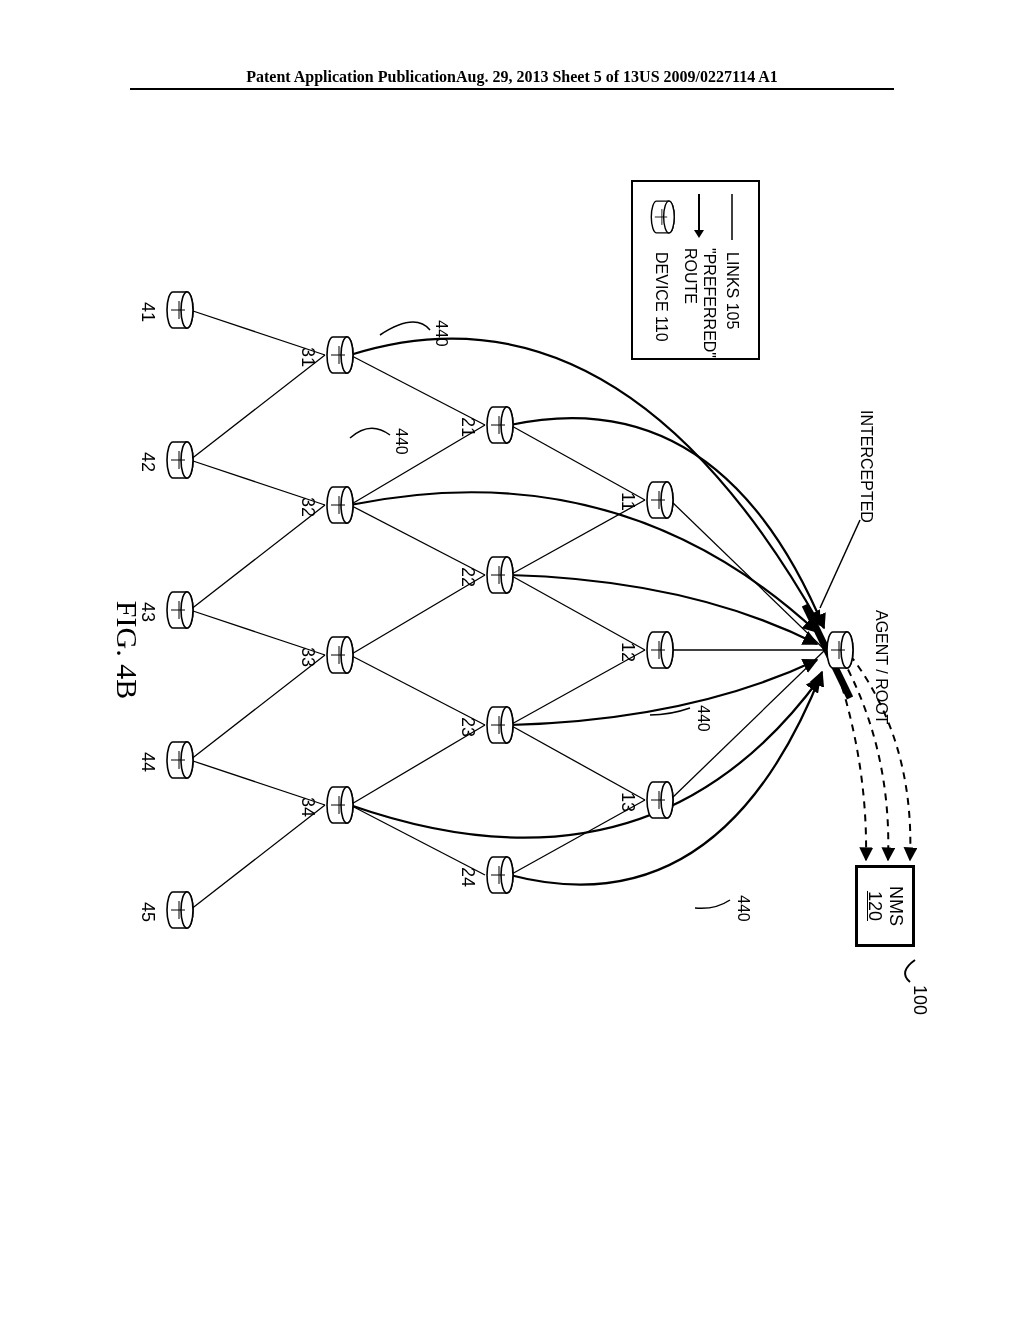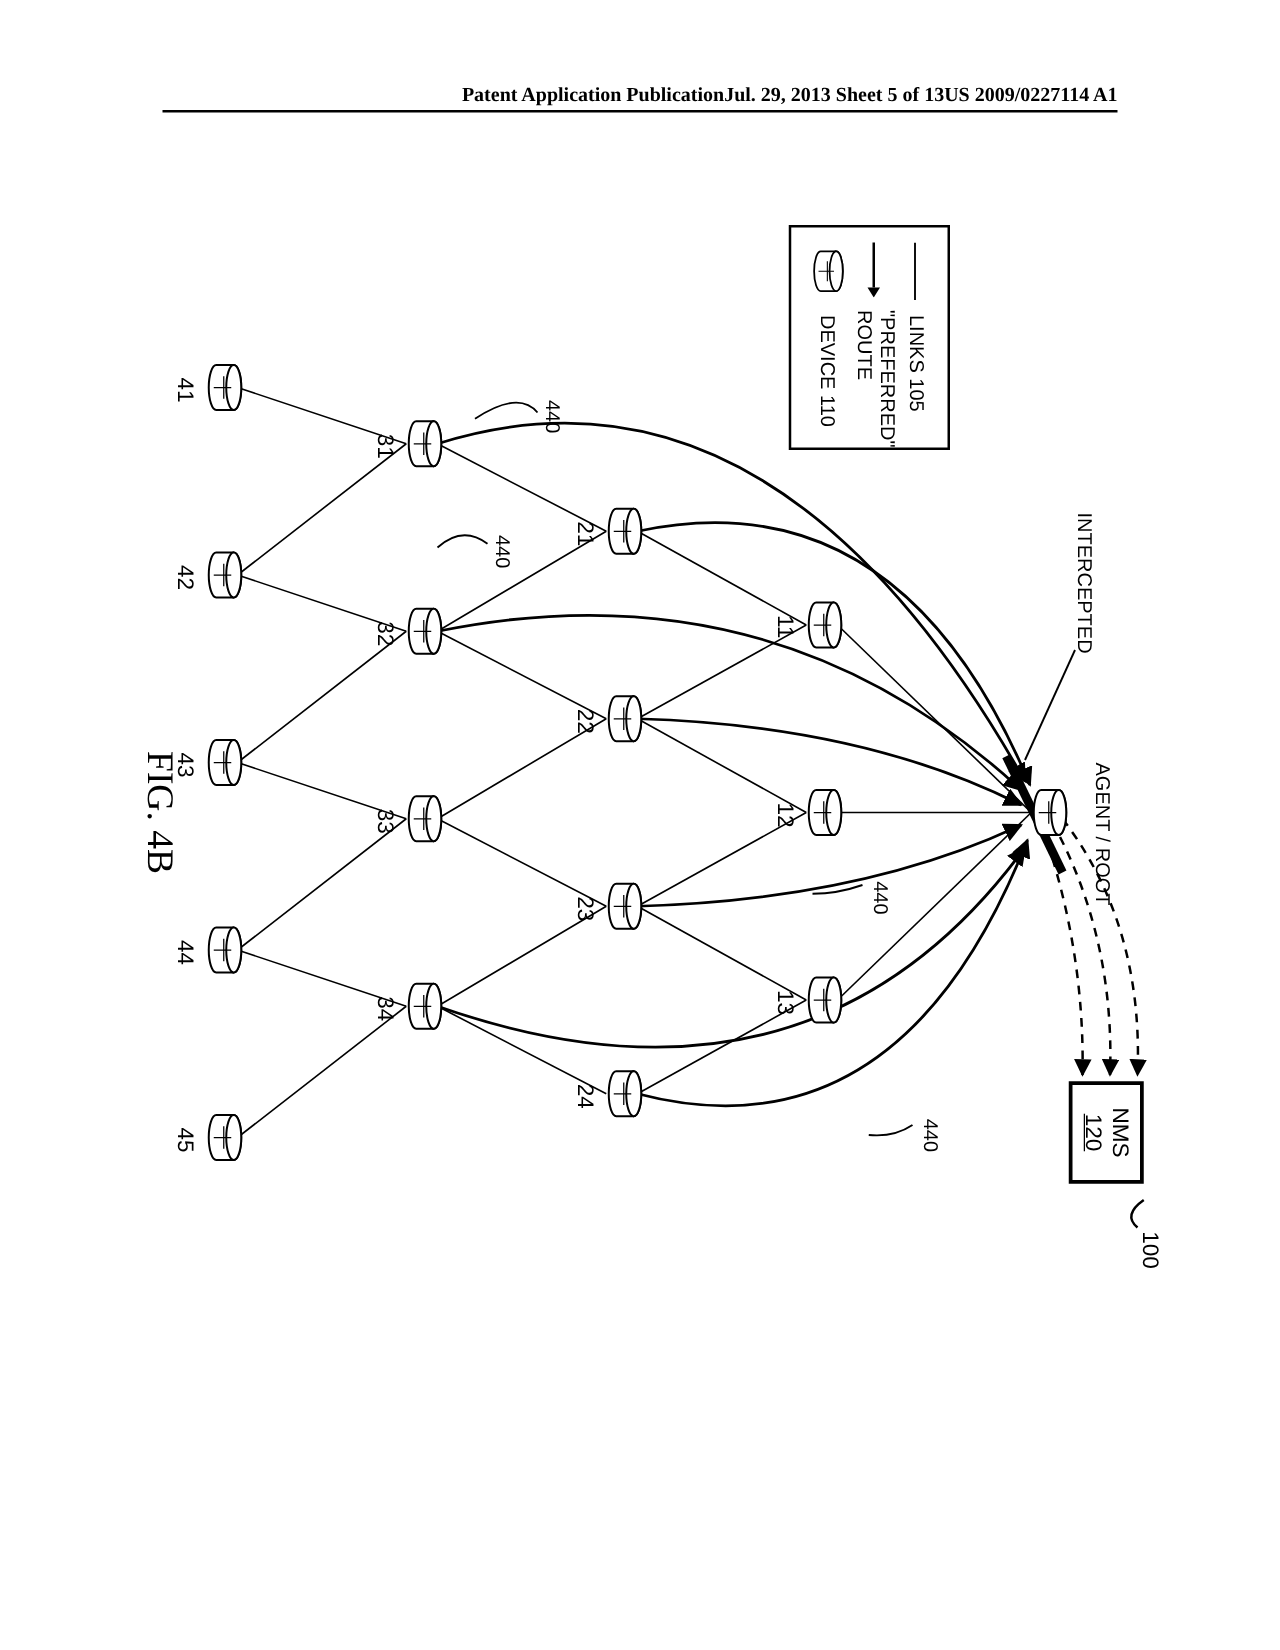--- a/index.html
+++ b/index.html
@@ -9,21 +9,21 @@
     font-family: "Times New Roman", serif;
     background: white;
     position: relative;
   }
   .header {
     position: absolute;
     top: 68px;
     left: 130px;
     right: 130px;
     display: flex;
-    justify-content: flex-end;
+    justify-content: center;
     font-size: 16px;
     font-weight: bold;
     border-bottom: 2px solid black;
     padding-bottom: 2px;
   }
   .figure-area {
     position: absolute;
     top: 200px;
     left: 130px;
     width: 780px;
@@ -81,21 +81,21 @@
     font-family: Arial, sans-serif;
     font-size: 16px;
   }
   svg.net { position:absolute; top:0; left:0; }
 </style>
 </head>
 <body>
 
 <div class="header">
   <span>Patent Application Publication</span>
-  <span>Jul. 29, 2013  Sheet 5 of 13</span>
+  <span>Aug. 29, 2013  Sheet 5 of 13</span>
   <span>US 2009/0227114 A1</span>
 </div>
 
 <div class="figure-area">
 
   <svg class="net" width="780" height="900">
     <defs>
       <marker id="arr" viewBox="0 0 10 10" refX="9" refY="5" markerWidth="7" markerHeight="7" orient="auto-start-reverse">
         <path d="M 0 0 L 10 5 L 0 10 z" fill="black"></path>
       </marker>

